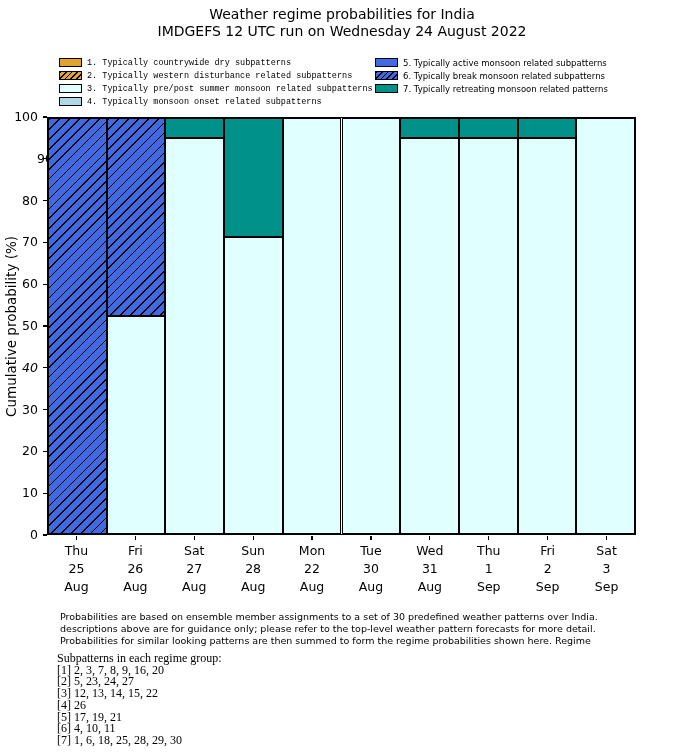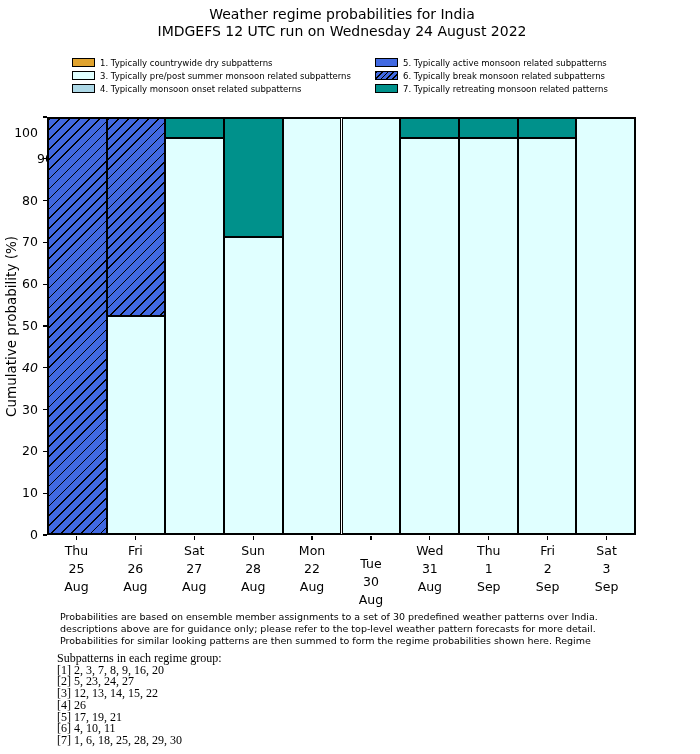--- a/index.html
+++ b/index.html
@@ -3,21 +3,21 @@
 <meta charset="utf-8">
 <style>
   html,body{margin:0;padding:0;background:#fff;}
   #fig{
     position:relative;width:700px;height:754px;background:#fff;overflow:hidden;
     font-family:"DejaVu Sans","Liberation Sans",sans-serif;color:#000;
   }
   #title{position:absolute;top:6px;left:-8px;width:700px;text-align:center;
     font-size:14px;line-height:17px;}
   .legend-col{position:absolute;top:56px;}
-  #legend-col1{left:72px;}
+  #legend-col1{left:59px;font-family:Liberation Mono, monospace;}
   #legend-col2{left:375px;}
   .legend-item{display:flex;align-items:center;height:13px;}
   .swatch{display:inline-block;width:21px;height:7px;border:1px solid #000;
     margin-right:5px;flex:0 0 auto;}
   .legend-label{font-size:8.5px;white-space:nowrap;}
   #ylabel{position:absolute;left:2px;top:117px;width:17px;height:418px;
     writing-mode:vertical-rl;transform:rotate(180deg);
     display:flex;align-items:center;justify-content:center;
     font-size:13.5px;white-space:nowrap;}
   #plot{position:absolute;left:47px;top:117px;width:589px;height:418px;
@@ -45,20 +45,24 @@
     <div>Weather regime probabilities for India</div>
     <div>IMDGEFS 12 UTC run on Wednesday 24 August 2022</div>
   </div>
 
   <div id="legend-col1" class="legend-col">
       <div class="legend-item">
         <span class="swatch" style="background-color: rgb(224, 163, 46);"></span>
         <span class="legend-label">1. Typically countrywide dry subpatterns</span>
       </div>
       <div class="legend-item">
+        <span class="swatch hatch-sm" style="background-color: rgb(224, 163, 46);"></span>
+        <span class="legend-label">2. Typically western disturbance related subpatterns</span>
+      </div>
+      <div class="legend-item">
         <span class="swatch" style="background-color: rgb(224, 255, 255);"></span>
         <span class="legend-label">3. Typically pre/post summer monsoon related subpatterns</span>
       </div>
       <div class="legend-item">
         <span class="swatch" style="background-color: rgb(173, 216, 230);"></span>
         <span class="legend-label">4. Typically monsoon onset related subpatterns</span>
       </div>
     </div>
   <div id="legend-col2" class="legend-col">
       <div class="legend-item">
@@ -91,21 +95,21 @@
       <div class="yticklabel" style="top: 201px;">50</div>
       <div class="ytickmark" style="top: 166.6px;"></div>
       <div class="yticklabel" style="top: 159.2px;">60</div>
       <div class="ytickmark" style="top: 124.8px;"></div>
       <div class="yticklabel" style="top: 117.4px;">70</div>
       <div class="ytickmark" style="top: 83px;"></div>
       <div class="yticklabel" style="top: 75.6px;">80</div>
       <div class="ytickmark" style="top: 41.2px;"></div>
       <div class="yticklabel" style="top: 33.8px; padding-left: 37px;">90</div>
       <div class="ytickmark" style="top: -0.6px;"></div>
-      <div class="yticklabel" style="top: -8px; margin-top: 16px;">100</div>
+      <div class="yticklabel" style="top: -8px;">100</div>
     </div>
 
   <div id="plot">
       <div class="bar" style="left: 0%; width: 10%;">
         <div class="seg hatch" style="flex-basis: 100%; background-color: rgb(65, 105, 225);"></div>
       </div>
       <div class="bar" style="left: 10%; width: 10%;">
         <div class="seg" style="flex-basis: 52.4%; background-color: rgb(224, 255, 255);"></div>
         <div class="seg hatch" style="flex-basis: 47.6%; background-color: rgb(65, 105, 225);"></div>
       </div>
@@ -165,21 +169,21 @@
         <div>28</div>
         <div>Aug</div>
       </div>
       <div class="xtickmark" style="left: calc(45% - 0.6px);"></div>
       <div class="xlab" style="left: 40%; width: 10%;">
         <div>Mon</div>
         <div>22</div>
         <div>Aug</div>
       </div>
       <div class="xtickmark" style="left: calc(55% - 0.6px);"></div>
-      <div class="xlab" style="left: 50%; width: 10%; margin-top: 13px;">
+      <div class="xlab" style="left: 50%; width: 10%;">
         <div>Tue</div>
         <div>30</div>
         <div>Aug</div>
       </div>
       <div class="xtickmark" style="left: calc(65% - 0.6px);"></div>
       <div class="xlab" style="left: 60%; width: 10%;">
         <div>Wed</div>
         <div>31</div>
         <div>Aug</div>
       </div>

